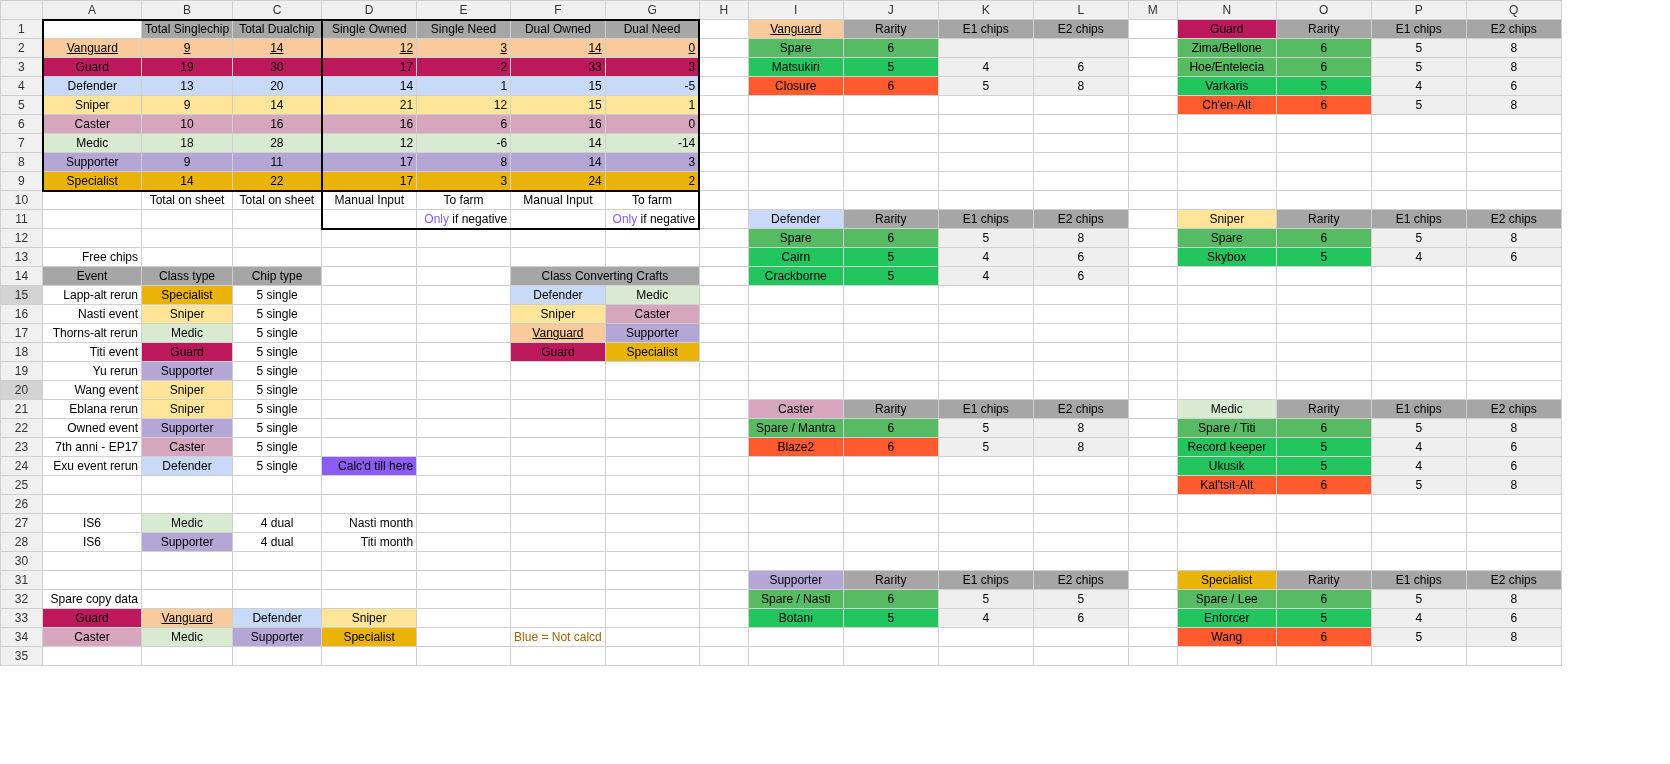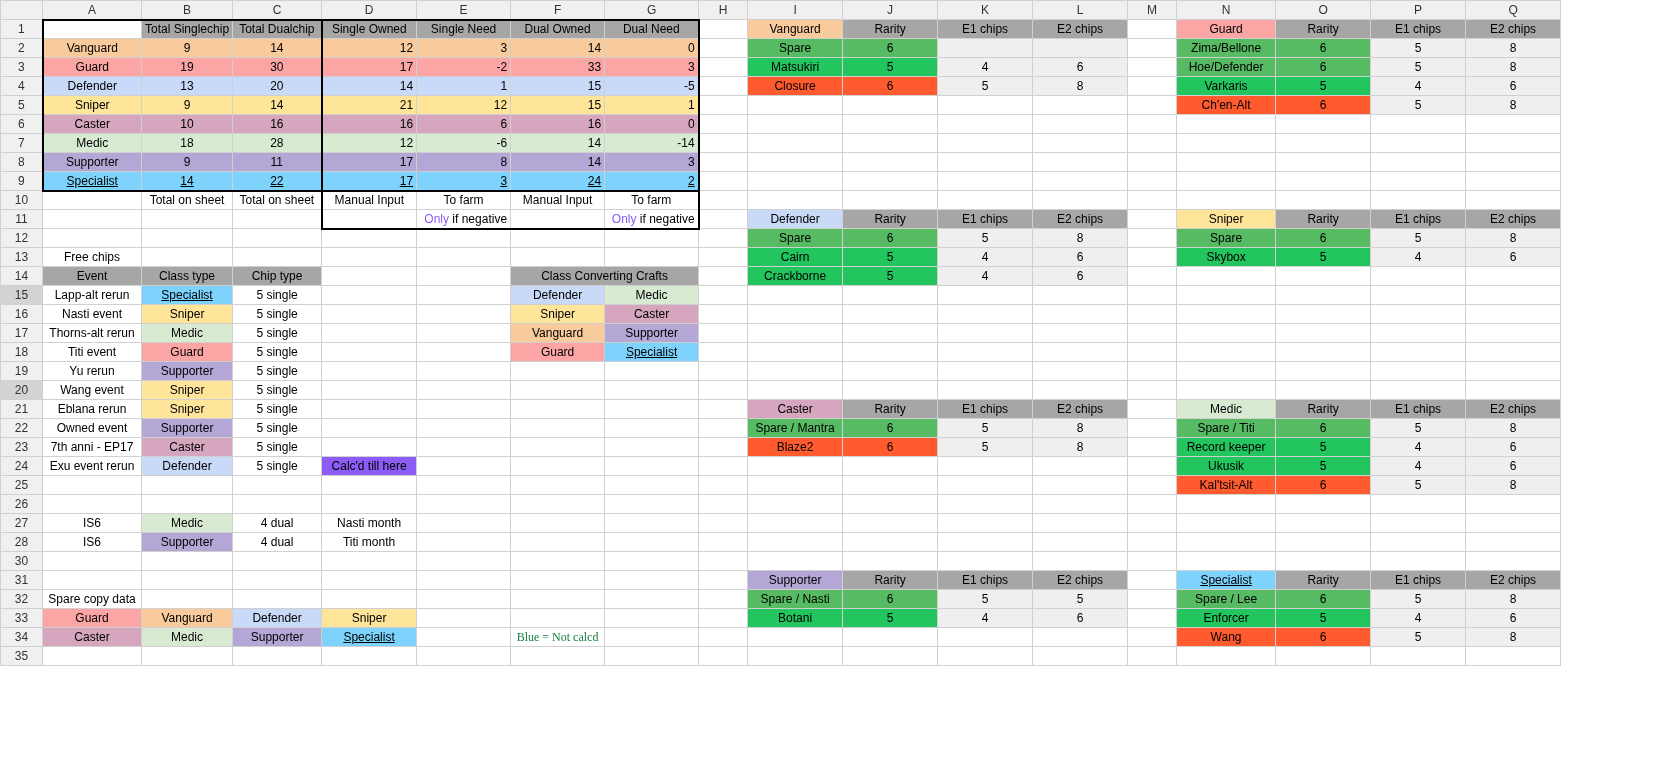--- a/index.html
+++ b/index.html
@@ -5,41 +5,41 @@
   html,body{margin:0;padding:0;background:#fff;font-family:"Liberation Sans",sans-serif;}
   #sheet{position:relative;width:1670px;height:764px;overflow:hidden;font-size:12px;color:#000;}
   table.grid{border-collapse:collapse;table-layout:fixed;}
   .grid td,.grid th{border:1px solid #d0d0d0;height:19px;padding:0 3px;overflow:hidden;white-space:nowrap;font-weight:normal;font-size:12px;vertical-align:middle;box-sizing:border-box;}
   .corner{background:#f0f0f0;border:1px solid #ccc;}
   .colhdr{background:#f0f0f0;text-align:center;color:#333;font-size:11px;border:1px solid #ccc;height:18px;}
   .rowhdr{background:#f0f0f0;text-align:center;color:#333;font-size:11px;border:1px solid #ccc;width:42px;}
   .rowhdr.sel{background:#d3d3d3;}
   .c{text-align:center;}
   .r{text-align:right;}
-  .l{text-align:center;}
+  .l{text-align:right;}
   .b{font-weight:bold;}
   .hdr{background:#a6a6a6;text-align:center;font-weight:normal;border:1px solid #7f7f7f;}
   .tl{border-left:2px solid #000 !important;}
   .tr{border-right:2px solid #000 !important;}
   .tt{border-top:2px solid #000 !important;}
   .tb{border-bottom:2px solid #000 !important;}
-  .vanguard{background:#f9cb9c;}
-  .guard{background:#fca5a5;}
+  .vanguard{background:#f9cb9c;text-decoration:underline;}
+  .guard{background:#be185d;}
   .defender{background:#c9daf8;}
   .sniper{background:#ffe599;}
   .caster{background:#d5a6bd;}
   .medic{background:#d9ead3;}
   .supporter{background:#b4a7d6;}
-  .specialist{background:#7dd3fc;text-decoration:underline;}
+  .specialist{background:#eab308;}
   .green6{background:#57bb63;}
   .yellow5{background:#22c55e;}
   .orange6{background:#ff5b2e;}
   .lightgrey{background:#efefef;}
   .greenhl{background:#8b5cf6;}
-  .bluetext{color:#15803d;font-family:Liberation Serif, serif;}
+  .bluetext{color:#a16207;}
   .redtext{color:#8b5cf6;}
   .nb{border:1px solid #d0d0d0;background:#fff;}
 </style>
 </head>
 <body>
 
 <div id="sheet">
   <table class="grid" id="maingrid">
       <colgroup>
         <col style="width: 42px;">
@@ -132,21 +132,21 @@
           <td class="r guard tl">17</td>
           <td class="r guard">-2</td>
           <td class="r guard">33</td>
           <td class="r guard tr">3</td>
           <td class="nb"></td>
           <td class="c b yellow5">Matsukiri</td>
           <td class="c b yellow5">5</td>
           <td class="c lightgrey">4</td>
           <td class="c lightgrey">6</td>
           <td class="nb"></td>
-          <td class="c b green6">Hoe/Defender</td>
+          <td class="c b green6">Hoe/Entelecia</td>
           <td class="c b green6">6</td>
           <td class="c lightgrey">5</td>
           <td class="c lightgrey">8</td>
         </tr>
         <tr>
           <td class="rowhdr">4</td>
           <td class="c b defender tl">Defender</td>
           <td class="c defender">13</td>
           <td class="c defender">20</td>
           <td class="r defender tl">14</td>

